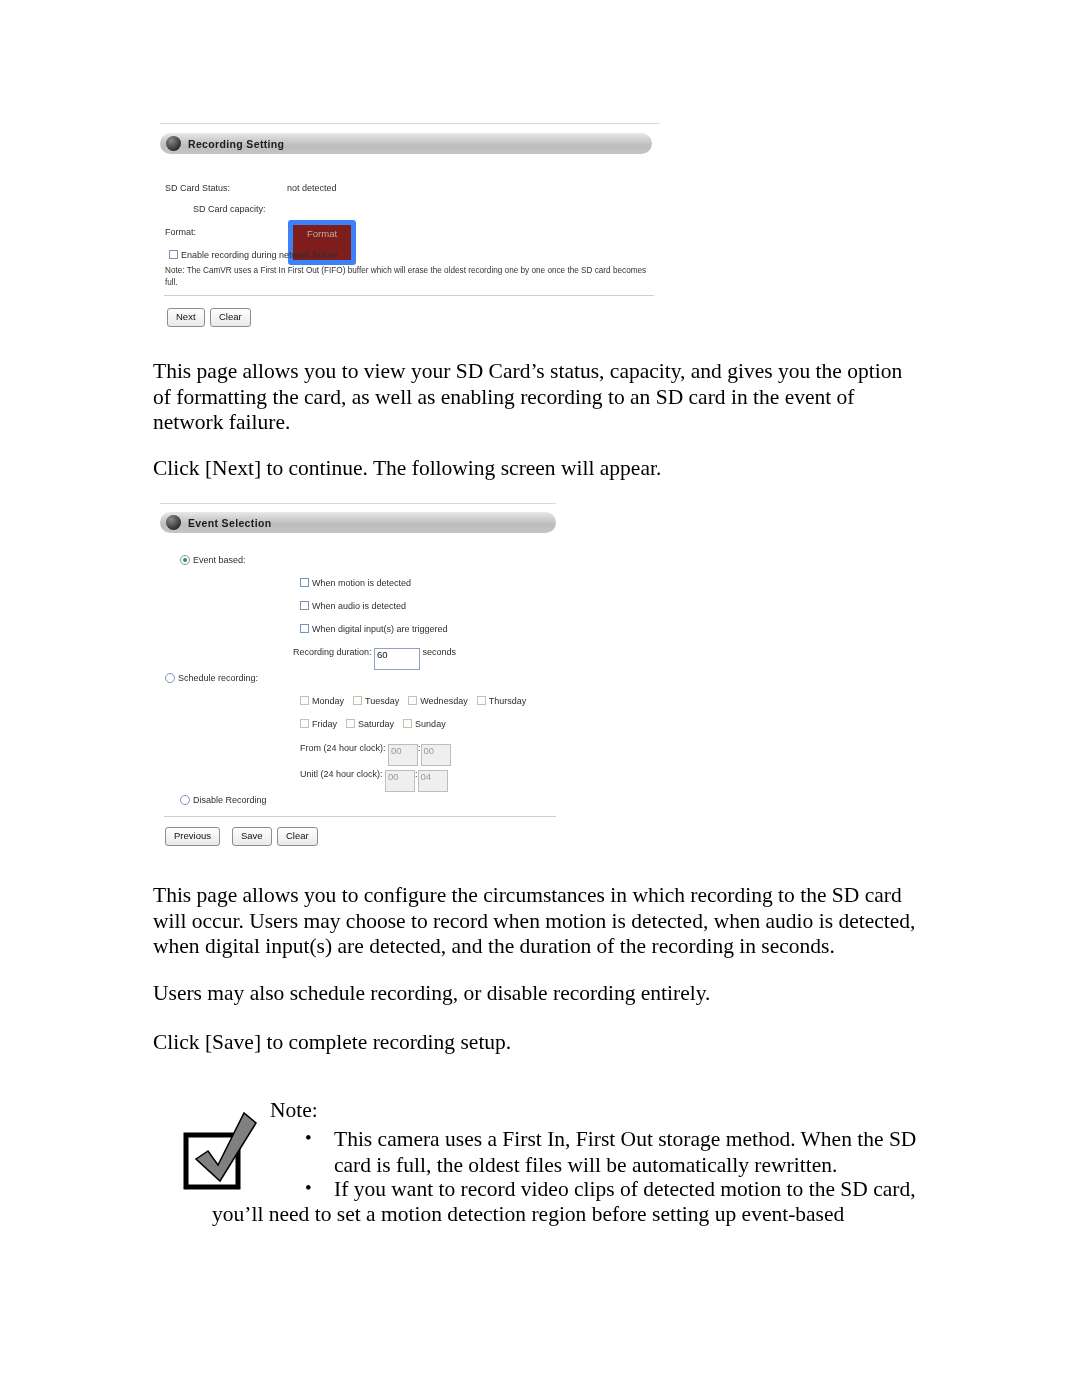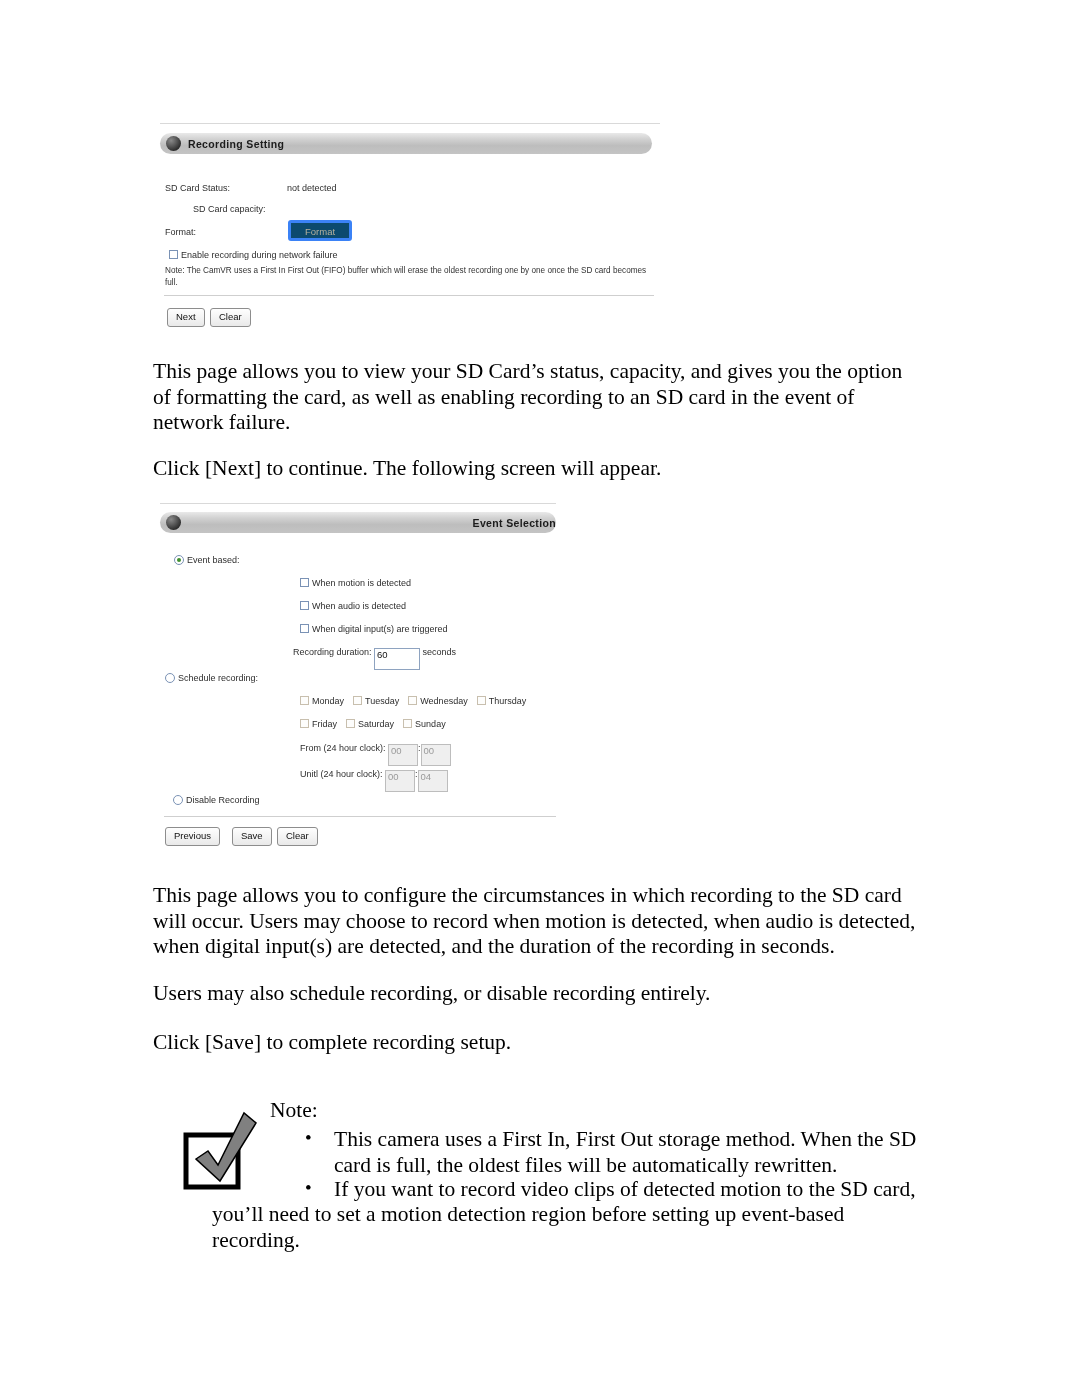--- a/index.html
+++ b/index.html
@@ -123,23 +123,23 @@
     color: #111;
     background: linear-gradient(to bottom, #fefefe 0%, #f4f4f4 50%, #e9e9e9 100%);
     border: 1px solid #8d8d8d;
     border-radius: 3px;
     padding: 2px 8px 3px 8px;
     box-sizing: border-box;
     line-height: 12px;
   }
   .btn.disabled {
     color: #b6b09c;
-    background: #0c4a6e;
-    border: 3px solid #3b82f6;
-    padding: 3px 14px 0 14px;
+    background: #7f1d1d;
+    border: 5px solid #3b82f6;
+    padding: 3px 14px 20px 14px;
   }
   .txtfield {
     display: inline-block;
     font-family: "Liberation Sans", sans-serif;
     font-size: 9.5px;
     color: #111;
     background: #ffffff;
     border: 1px solid #8ea3c0;
     box-sizing: border-box;
     height: 22px;
@@ -217,26 +217,26 @@
   <div>of formatting the card, as well as enabling recording to an SD card in the event of</div>
   <div>network failure.</div>
 </div>
 
 <div class="doc-text" style="left:153px; top:456px;">Click [Next] to continue. The following screen will appear.</div>
 
 <div class="panel" style="left:160px; top:503px; width:400px; height:345px;">
 
   <div class="panel-topline" style="width:396px;"></div>
 
-  <div class="panel-header" style="top:9px; width:396px;justify-content:space-between;">
+  <div class="panel-header" style="top:9px; width:396px;">
     <span class="header-orb"></span>
     <span class="header-title">Event Selection</span>
   </div>
 
-  <div class="ui-row" style="left:14px; top:51px;">
+  <div class="ui-row" style="left:20px; top:51px;">
     <span class="radio checked"></span><span>Event based:</span>
   </div>
 
   <div class="ui-row" style="left:140px; top:74px;">
     <span class="cb"></span><span>When motion is detected</span>
   </div>
   <div class="ui-row" style="left:140px; top:97px;">
     <span class="cb"></span><span>When audio is detected</span>
   </div>
   <div class="ui-row" style="left:140px; top:120px;">
@@ -274,21 +274,21 @@
   <div class="ui-row" style="left:140px; top:239px;">
     <span>From (24 hour clock):</span>
     <span class="txtfield disabled" style="width:30px;">00</span><span>:</span><span class="txtfield disabled" style="width:30px;">00</span>
   </div>
 
   <div class="ui-row" style="left:140px; top:265px;">
     <span>Unitl (24 hour clock):</span>
     <span class="txtfield disabled" style="width:30px;">00</span><span>:</span><span class="txtfield disabled" style="width:30px;">04</span>
   </div>
 
-  <div class="ui-row" style="left:13px; top:291px;text-align:right;">
+  <div class="ui-row" style="left:20px; top:291px;text-align:right;">
     <span class="radio"></span><span>Disable Recording</span>
   </div>
 
   <div class="hr-line" style="left:4px; top:313px; width:392px;"></div>
 
   <div style="position:absolute; left:5px; top:322px;">
     <span class="btn">Previous</span>
   </div>
   <div style="position:absolute; left:72px; top:322px;">
     <span class="btn">Save</span>
@@ -322,14 +322,13 @@
   <div>This camera uses a First In, First Out storage method. When the SD</div>
   <div>card is full, the oldest files will be automatically rewritten.</div>
 </div>
 
 <div class="bullet-dot" style="position:absolute; left:305px; top:1177px;">•</div>
 <div class="bullet-row" style="left:334px; top:1177px;">
   <div>If you want to record video clips of detected motion to the SD card,</div>
 </div>
 <div class="bullet-row" style="left:212px; top:1202px;">
   <div>you’ll need to set a motion detection region before setting up event-based</div>
-  <div>recording.</div>
 </div>
 
 </body></html>

